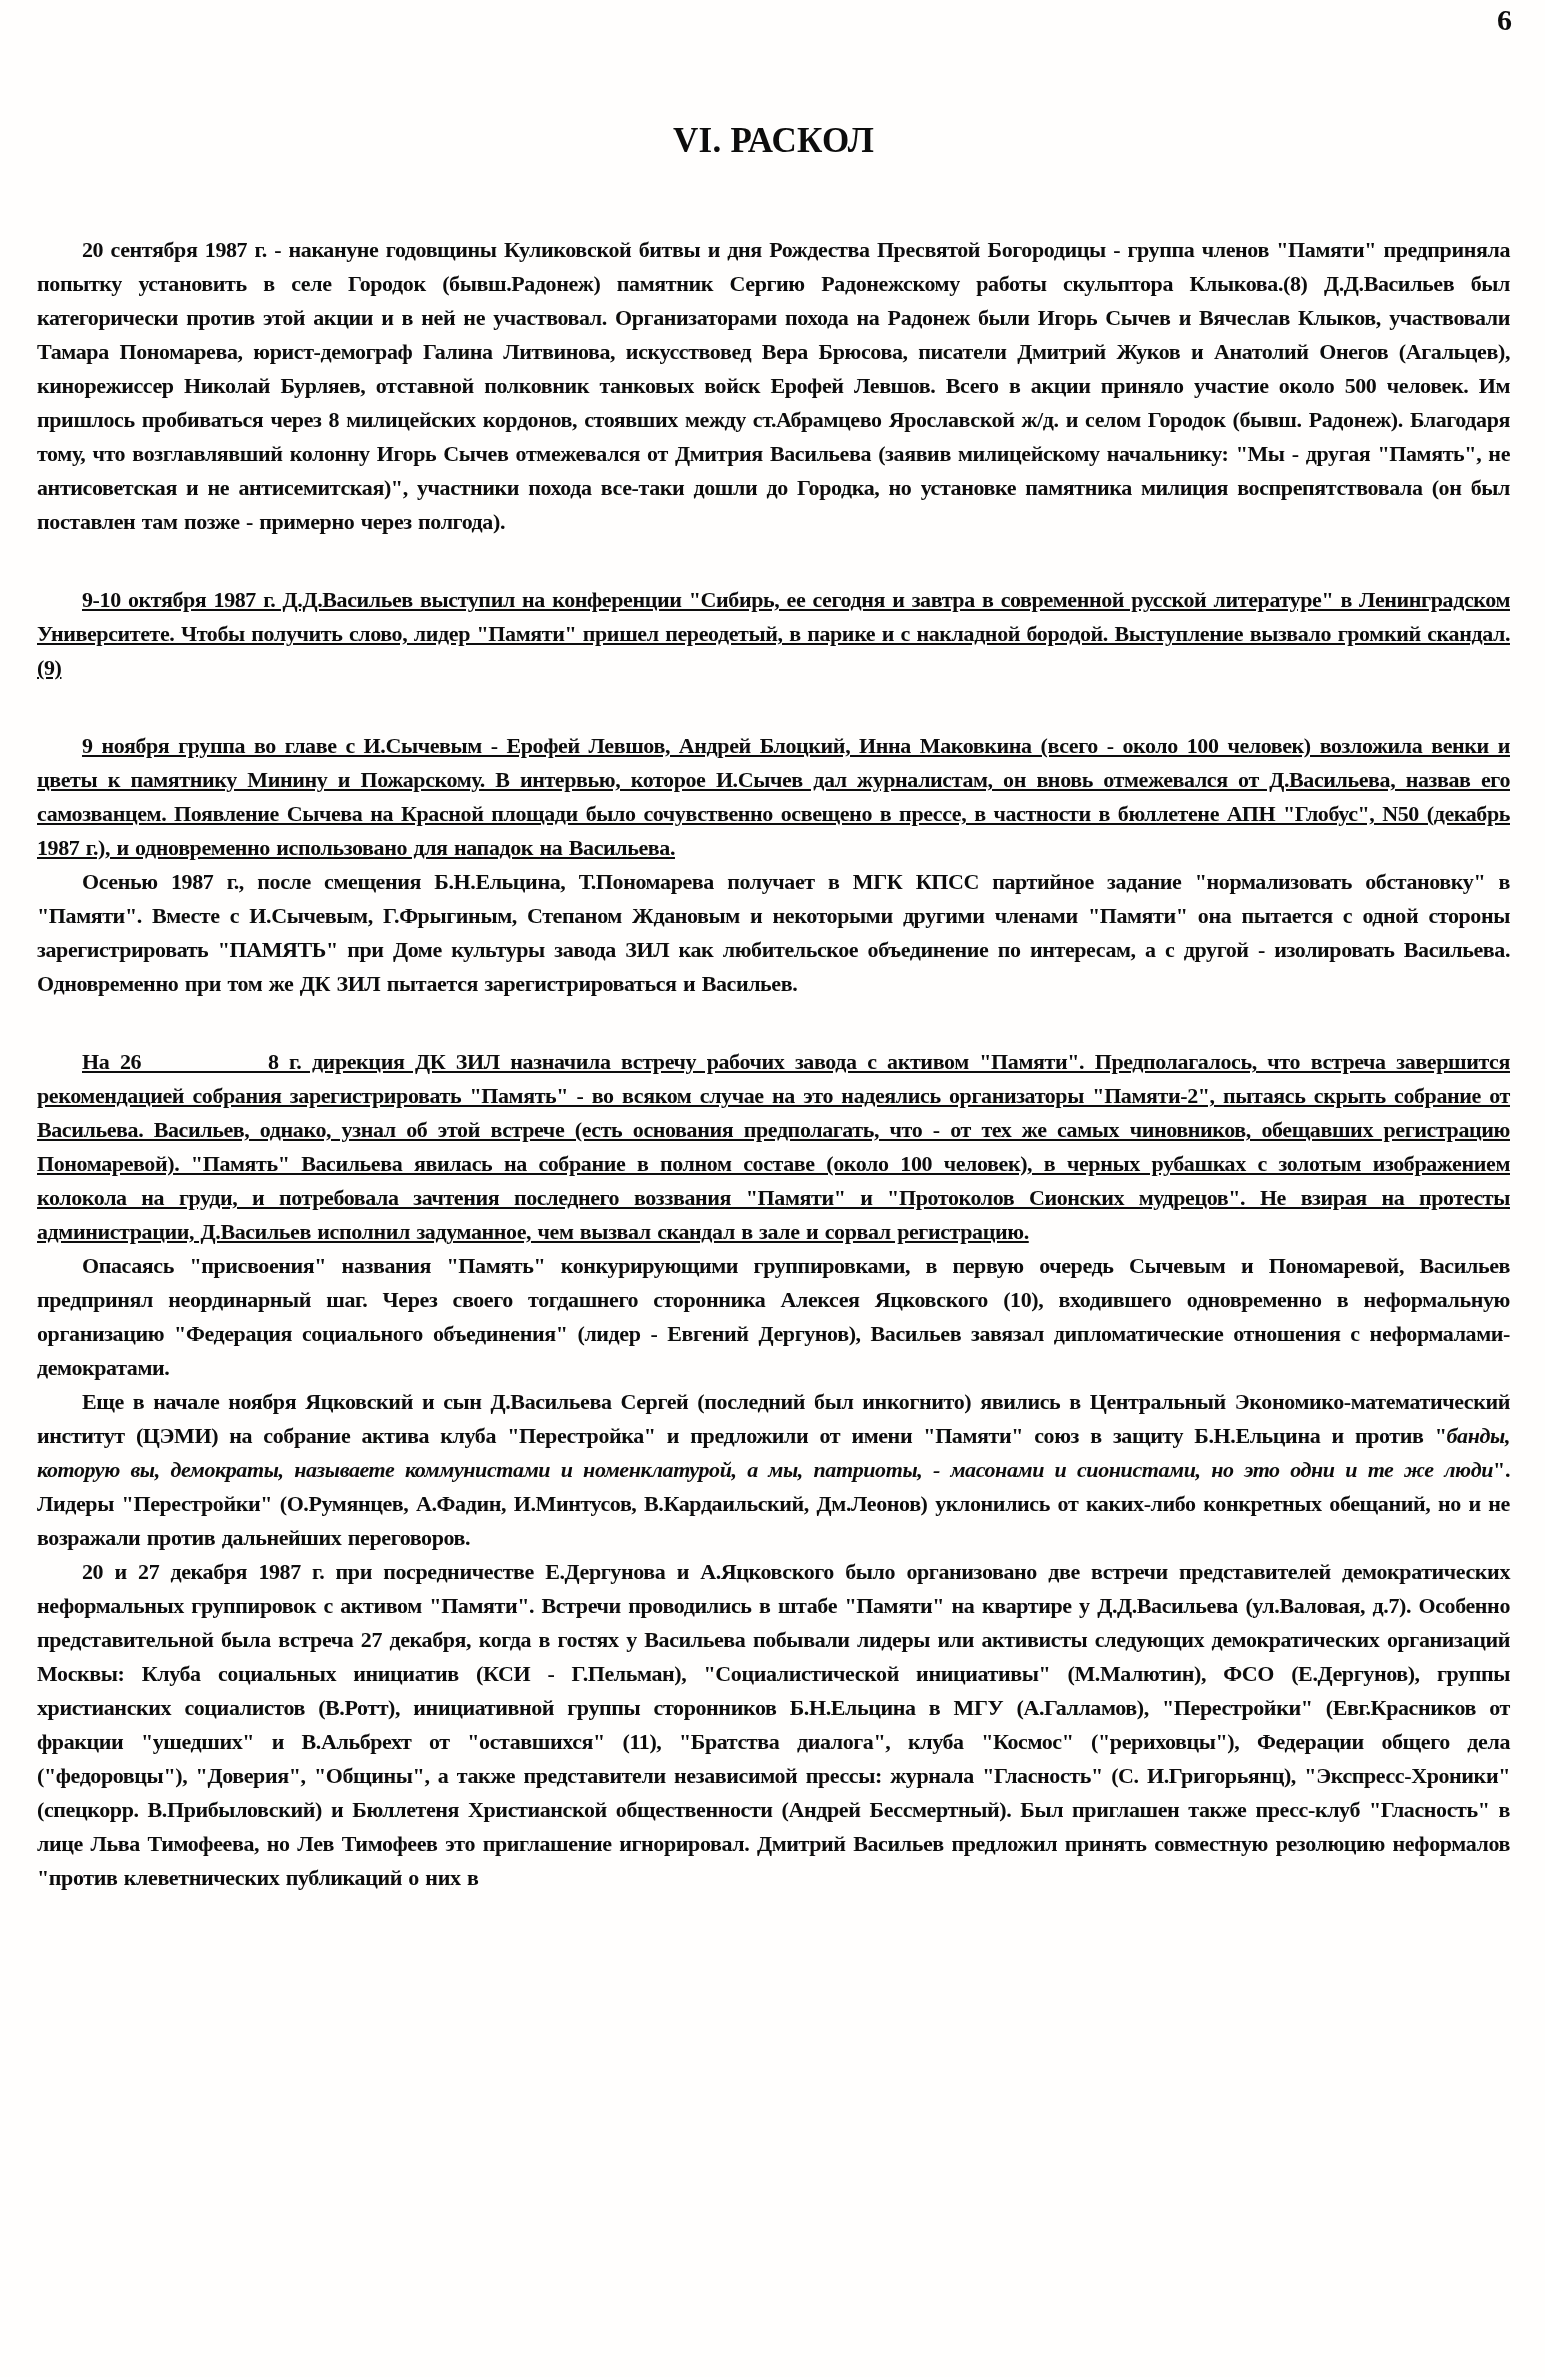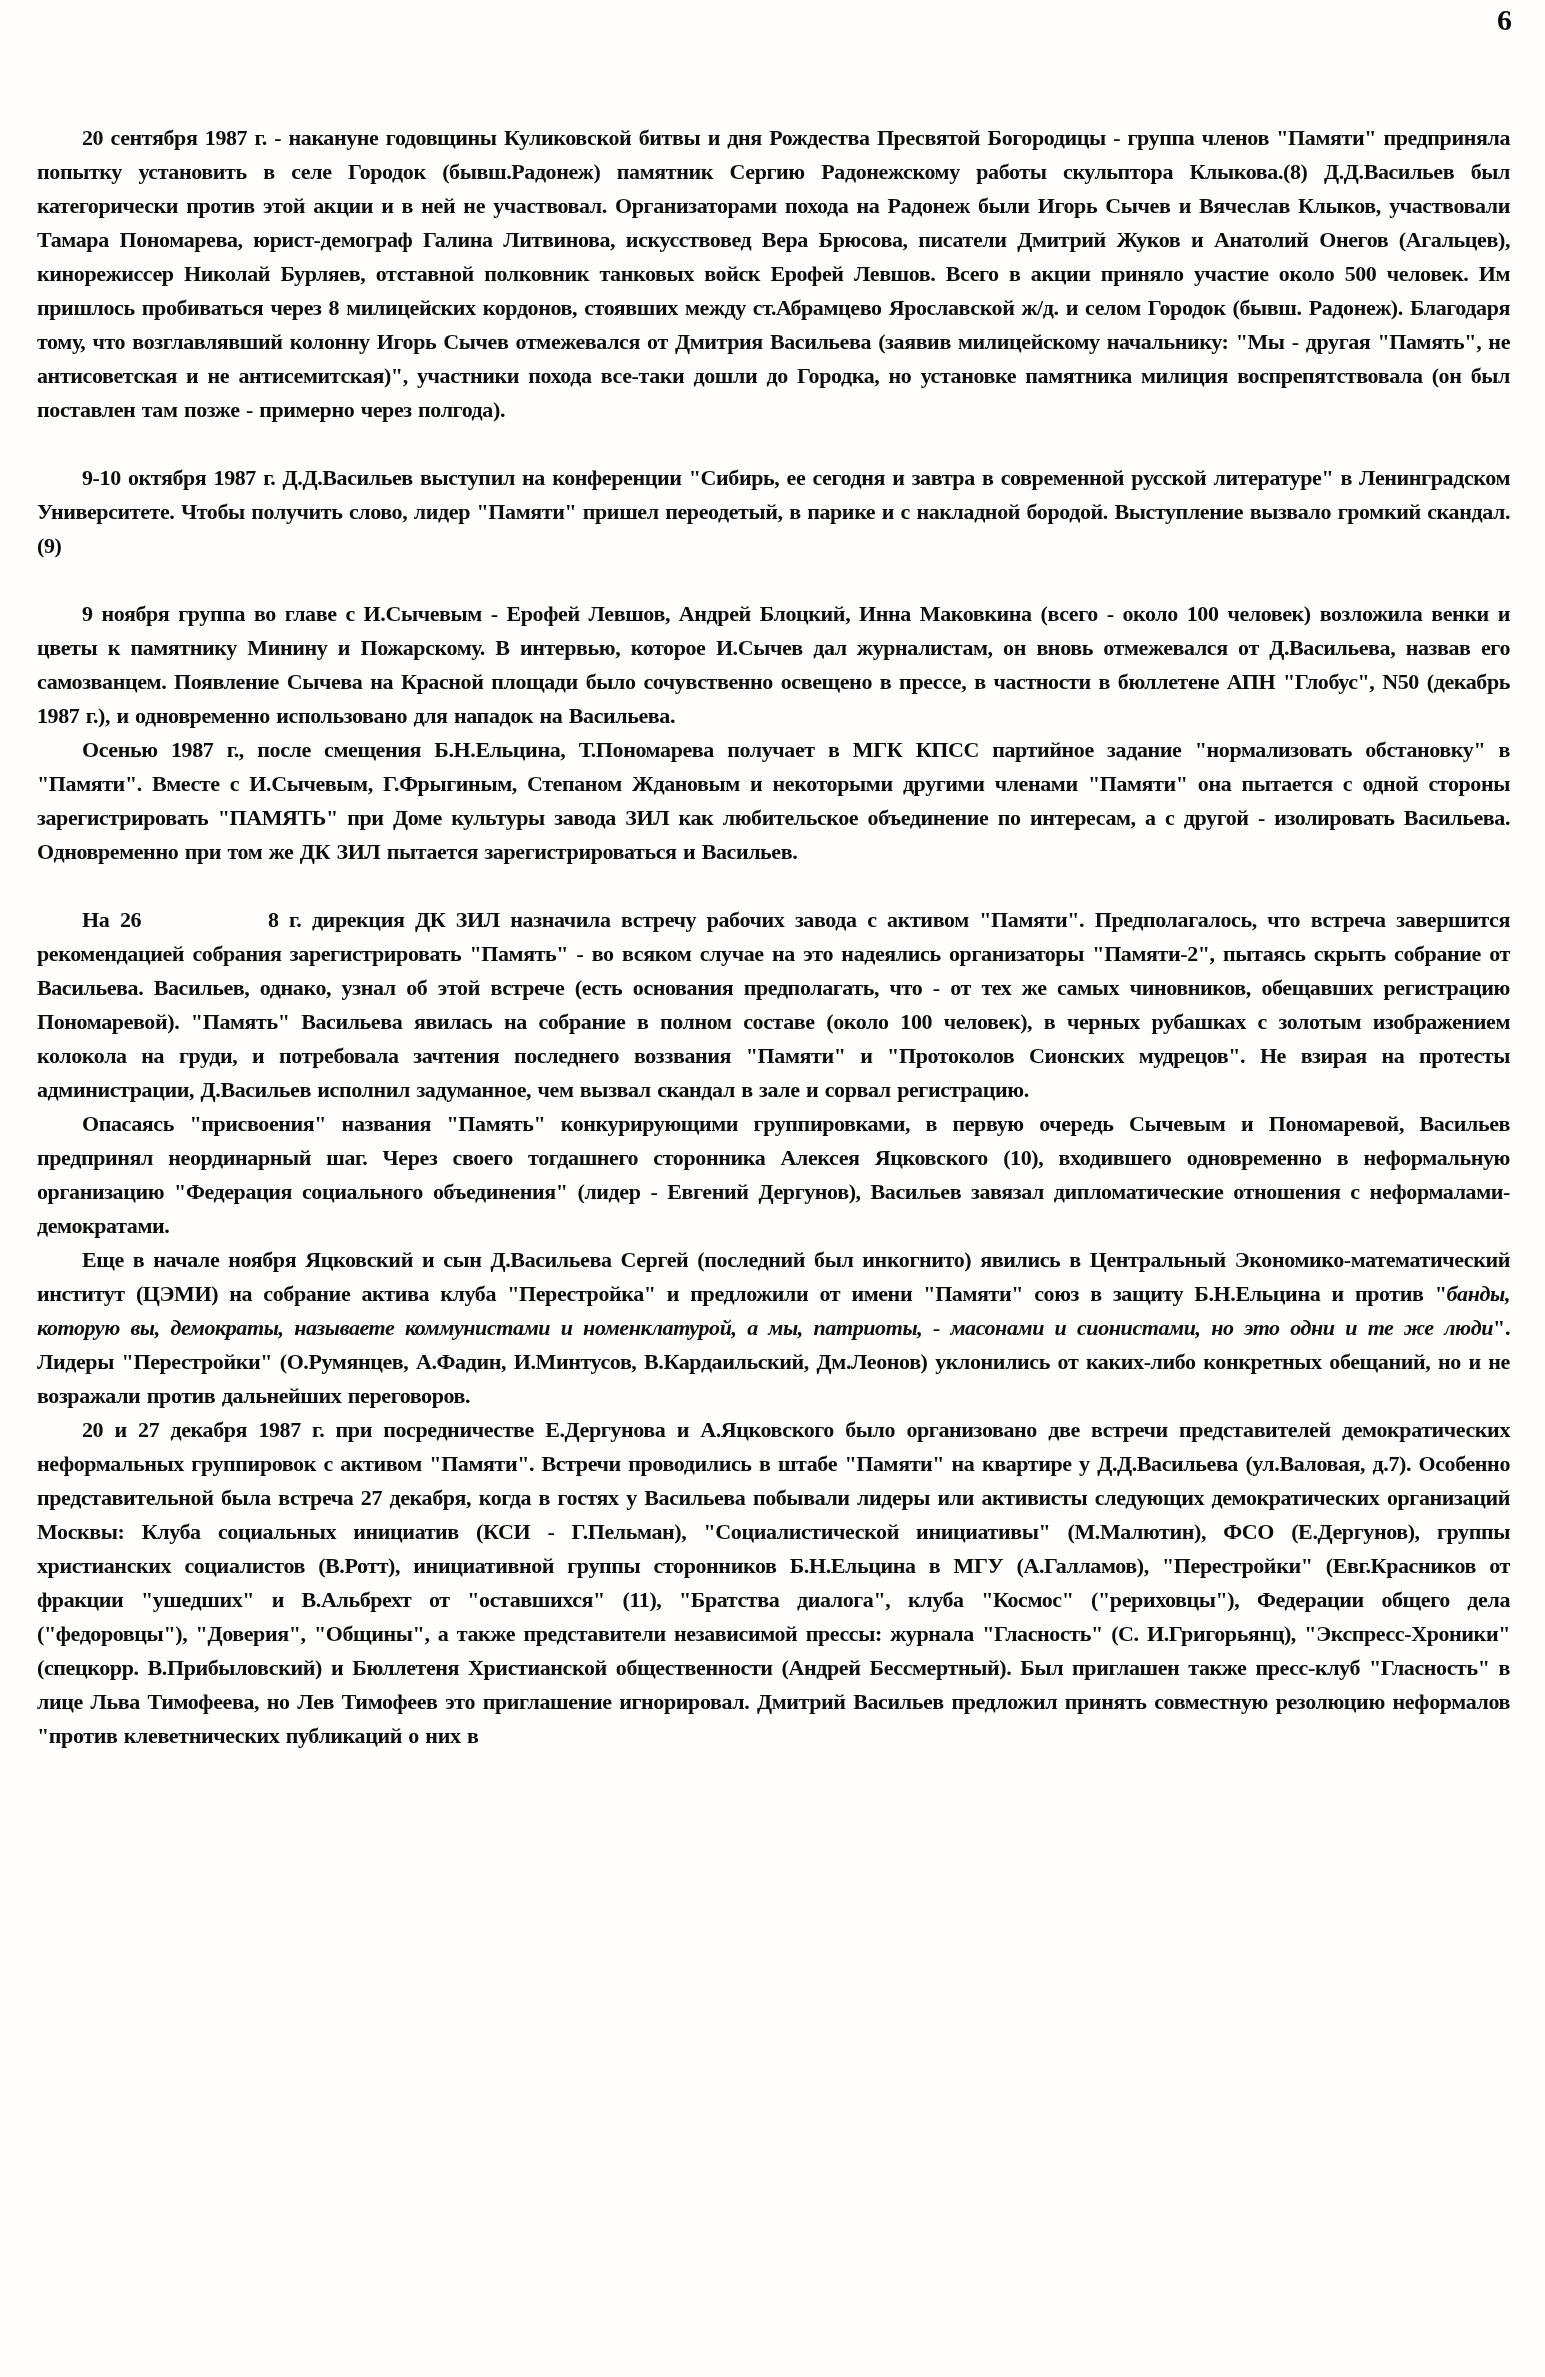--- a/index.html
+++ b/index.html
@@ -43,30 +43,31 @@
   }
   .para {
     margin: 0;
     text-align: justify;
     text-indent: 45px;
     font-size: 22px;
     line-height: 34px;
     letter-spacing: -0.4px;
     word-spacing: 1.3px;
   }
-  .para.gap { margin-top: 34px; }
+  .para.gap { margin-top: 44px; text-decoration: underline; }
   .para em { font-style: italic; }
 </style>
 </head>
 <body>
 
 <div class="page">
   <div class="page-number">6</div>
   <main>
       <section>
+        <h1 class="section-heading">VI. РАСКОЛ</h1>
         <p class="para"><span>20 сентября 1987 г. - накануне годовщины Куликовской битвы и дня Рождества Пресвятой Богородицы - группа членов "Памяти" предприняла попытку установить в селе Городок (бывш.Радонеж) памятник Сергию Радонежскому работы скульптора Клыкова.(8) Д.Д.Васильев был категорически против этой акции и в ней не участвовал. Организаторами похода на Радонеж были Игорь Сычев и Вячеслав Клыков, участвовали Тамара Пономарева, юрист-демограф Галина Литвинова, искусствовед Вера Брюсова, писатели Дмитрий Жуков и Анатолий Онегов (Агальцев), кинорежиссер Николай Бурляев, отставной полковник танковых войск Ерофей Левшов. Всего в акции приняло участие около 500 человек. Им пришлось пробиваться через 8 милицейских кордонов, стоявших между ст.Абрамцево Ярославской ж/д. и селом Городок (бывш. Радонеж). Благодаря тому, что возглавлявший колонну Игорь Сычев отмежевался от Дмитрия Васильева (заявив милицейскому начальнику: "Мы - другая "Память", не антисоветская и не антисемитская)", участники похода все-таки дошли до Городка, но установке памятника милиция воспрепятствовала (он был поставлен там позже - примерно через полгода).</span></p>
         <p class="para gap"><span>9-10 октября 1987 г. Д.Д.Васильев выступил на конференции "Сибирь, ее сегодня и завтра в современной русской литературе" в Ленинградском Университете. Чтобы получить слово, лидер "Памяти" пришел переодетый, в парике и с накладной бородой. Выступление вызвало громкий скандал. (9)</span></p>
         <p class="para gap"><span>9 ноября группа во главе с И.Сычевым - Ерофей Левшов, Андрей Блоцкий, Инна Маковкина (всего - около 100 человек) возложила венки и цветы к памятнику Минину и Пожарскому. В интервью, которое И.Сычев дал журналистам, он вновь отмежевался от Д.Васильева, назвав его самозванцем. Появление Сычева на Красной площади было сочувственно освещено в прессе, в частности в бюллетене АПН "Глобус", N50 (декабрь 1987 г.), и одновременно использовано для нападок на Васильева.</span></p>
         <p class="para"><span>Осенью 1987 г., после смещения Б.Н.Ельцина, Т.Пономарева получает в МГК КПСС партийное задание "нормализовать обстановку" в "Памяти". Вместе с И.Сычевым, Г.Фрыгиным, Степаном Ждановым и некоторыми другими членами "Памяти" она пытается с одной стороны зарегистрировать "ПАМЯТЬ" при Доме культуры завода ЗИЛ как любительское объединение по интересам, а с другой - изолировать Васильева. Одновременно при том же ДК ЗИЛ пытается зарегистрироваться и Васильев.</span></p>
         <p class="para gap"><span>На 26&nbsp;&nbsp;&nbsp;&nbsp;&nbsp;&nbsp;&nbsp;&nbsp;&nbsp;&nbsp;&nbsp;&nbsp;8  г. дирекция ДК ЗИЛ назначила встречу рабочих завода с активом "Памяти". Предполагалось, что встреча завершится рекомендацией собрания зарегистрировать "Память" - во всяком случае на это надеялись организаторы "Памяти-2", пытаясь скрыть собрание от Васильева. Васильев, однако, узнал об этой встрече (есть основания предполагать, что - от тех же самых чиновников, обещавших регистрацию Пономаревой). "Память" Васильева явилась на собрание в полном составе (около 100 человек), в черных рубашках с золотым изображением колокола на груди, и потребовала зачтения последнего воззвания "Памяти" и "Протоколов Сионских мудрецов". Не взирая на протесты администрации, Д.Васильев исполнил задуманное, чем вызвал скандал в зале и сорвал регистрацию.</span></p>
       </section>
       <section>
         <p class="para"><span>Опасаясь "присвоения" названия "Память" конкурирующими группировками, в первую очередь Сычевым и Пономаревой, Васильев предпринял неординарный шаг. Через своего тогдашнего сторонника Алексея Яцковского (10), входившего одновременно в неформальную организацию "Федерация социального объединения" (лидер - Евгений Дергунов), Васильев завязал дипломатические отношения с неформалами-демократами.</span></p>
         <p class="para"><span>Еще в начале ноября Яцковский и сын Д.Васильева Сергей (последний был инкогнито) явились в Центральный Экономико-математический институт (ЦЭМИ) на собрание актива клуба "Перестройка" и предложили от имени "Памяти" союз в защиту Б.Н.Ельцина и против "</span><em>банды, которую вы, демократы, называете коммунистами и номенклатурой, а мы, патриоты, - масонами и сионистами, но это одни и те же люди</em><span>". Лидеры "Перестройки" (О.Румянцев, А.Фадин, И.Минтусов, В.Кардаильский, Дм.Леонов) уклонились от каких-либо конкретных обещаний, но и не возражали против дальнейших переговоров.</span></p>
         <p class="para"><span>20 и 27 декабря 1987 г. при посредничестве Е.Дергунова и А.Яцковского было организовано две встречи представителей демократических неформальных группировок с активом "Памяти". Встречи проводились в штабе "Памяти" на квартире у Д.Д.Васильева (ул.Валовая, д.7). Особенно представительной была встреча 27 декабря, когда в гостях у Васильева побывали лидеры или активисты следующих демократических организаций Москвы: Клуба социальных инициатив (КСИ - Г.Пельман), "Социалистической инициативы" (М.Малютин), ФСО (Е.Дергунов), группы христианских социалистов (В.Ротт), инициативной группы сторонников Б.Н.Ельцина в МГУ (А.Галламов), "Перестройки" (Евг.Красников от фракции "ушедших" и В.Альбрехт от "оставшихся" (11), "Братства диалога", клуба "Космос" ("рериховцы"), Федерации общего дела ("федоровцы"), "Доверия", "Общины", а также представители независимой прессы: журнала "Гласность" (С. И.Григорьянц), "Экспресс-Хроники" (спецкорр. В.Прибыловский) и Бюллетеня Христианской общественности (Андрей Бессмертный). Был приглашен также пресс-клуб "Гласность" в лице Льва Тимофеева, но Лев Тимофеев это приглашение игнорировал. Дмитрий Васильев предложил принять совместную резолюцию неформалов "против клеветнических публикаций о них в</span></p>

